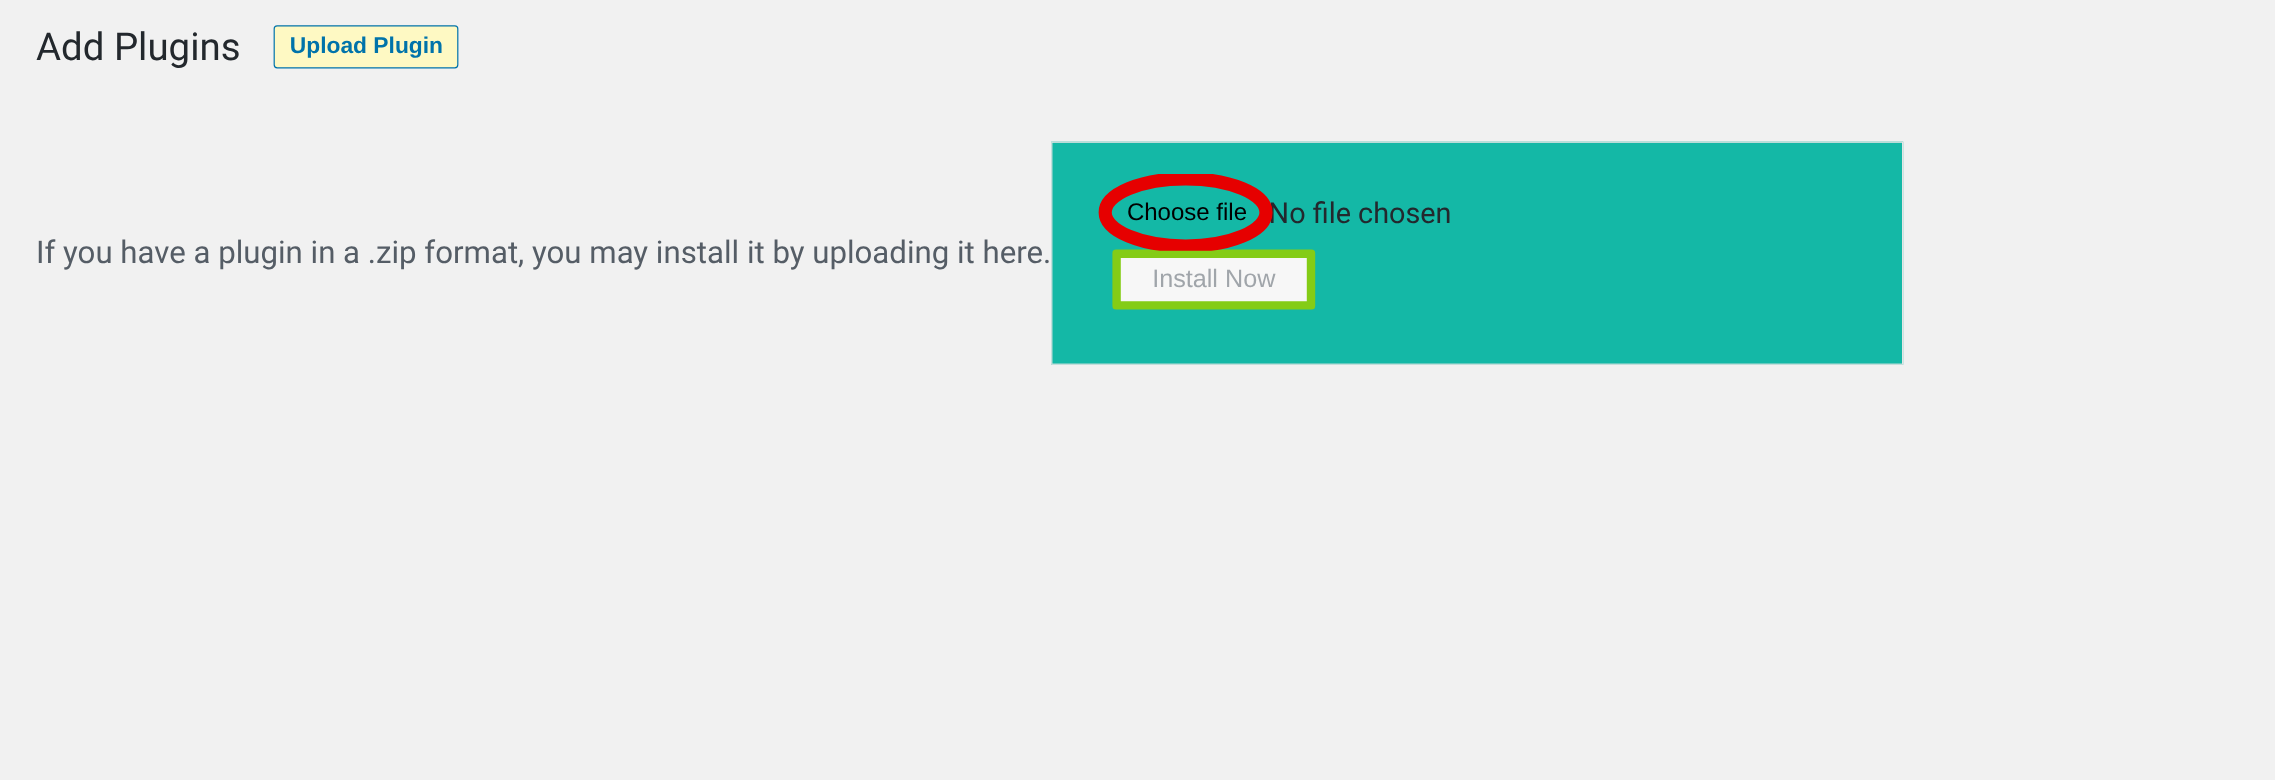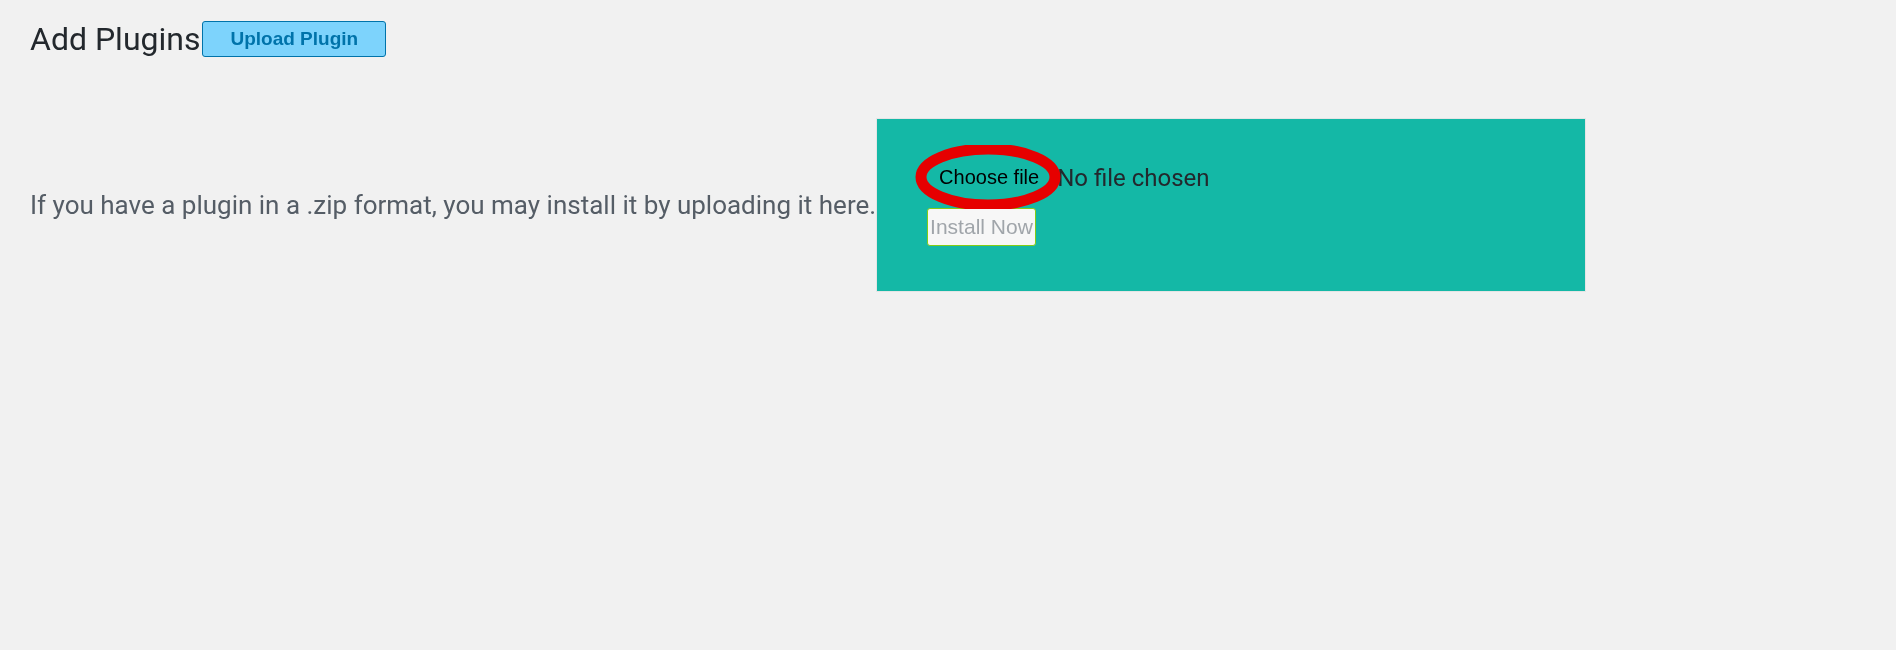--- a/index.html
+++ b/index.html
@@ -11,35 +11,35 @@
       font-family: -apple-system, BlinkMacSystemFont, "Segoe UI", Roboto, Oxygen-Sans, Ubuntu, Cantarell, "Helvetica Neue", sans-serif;
       background: #f1f1f1;
       width: 1896px;
       height: 650px;
       padding: 20px 30px;
       color: #23282d;
     }
     .header-row {
       display: flex;
       align-items: center;
-      gap: 2px;
+      gap: 28px;
       margin-bottom: 60px;
     }
     .page-title {
       font-size: 32px;
       font-weight: 400;
       color: #23282d;
     }
     .upload-btn {
       border: 1px solid #0073aa;
-      background: #7dd3fc;
+      background: #fef9c3;
       color: #0073aa;
       font-size: 19px;
       font-weight: 600;
-      padding: 6px 27px;
+      padding: 6px 12px;
       border-radius: 3px;
       cursor: pointer;
     }
     .main-area {
       display: flex;
       flex-direction: row;
       align-items: center;
       width: 100%;
     }
     .upload-description {
@@ -86,25 +86,25 @@
     .highlight-ellipse {
       position: absolute;
       left: -14px;
       top: -14px;
       width: 150px;
       height: 64px;
       z-index: 1;
       pointer-events: none;
     }
     .install-btn {
-      border: 1px solid #84cc16;
+      border: 7px solid #84cc16;
       background: #f7f7f7;
       color: #a0a5aa;
       font-size: 21px;
-      padding: 6px 2px;
+      padding: 6px 26px;
       border-radius: 3px;
       cursor: default;
     }
   </style>
 </head>
 <body>
 
 <div class="header-row">
   <h1 class="page-title">Add Plugins</h1>
   <button class="upload-btn">Upload Plugin</button>

